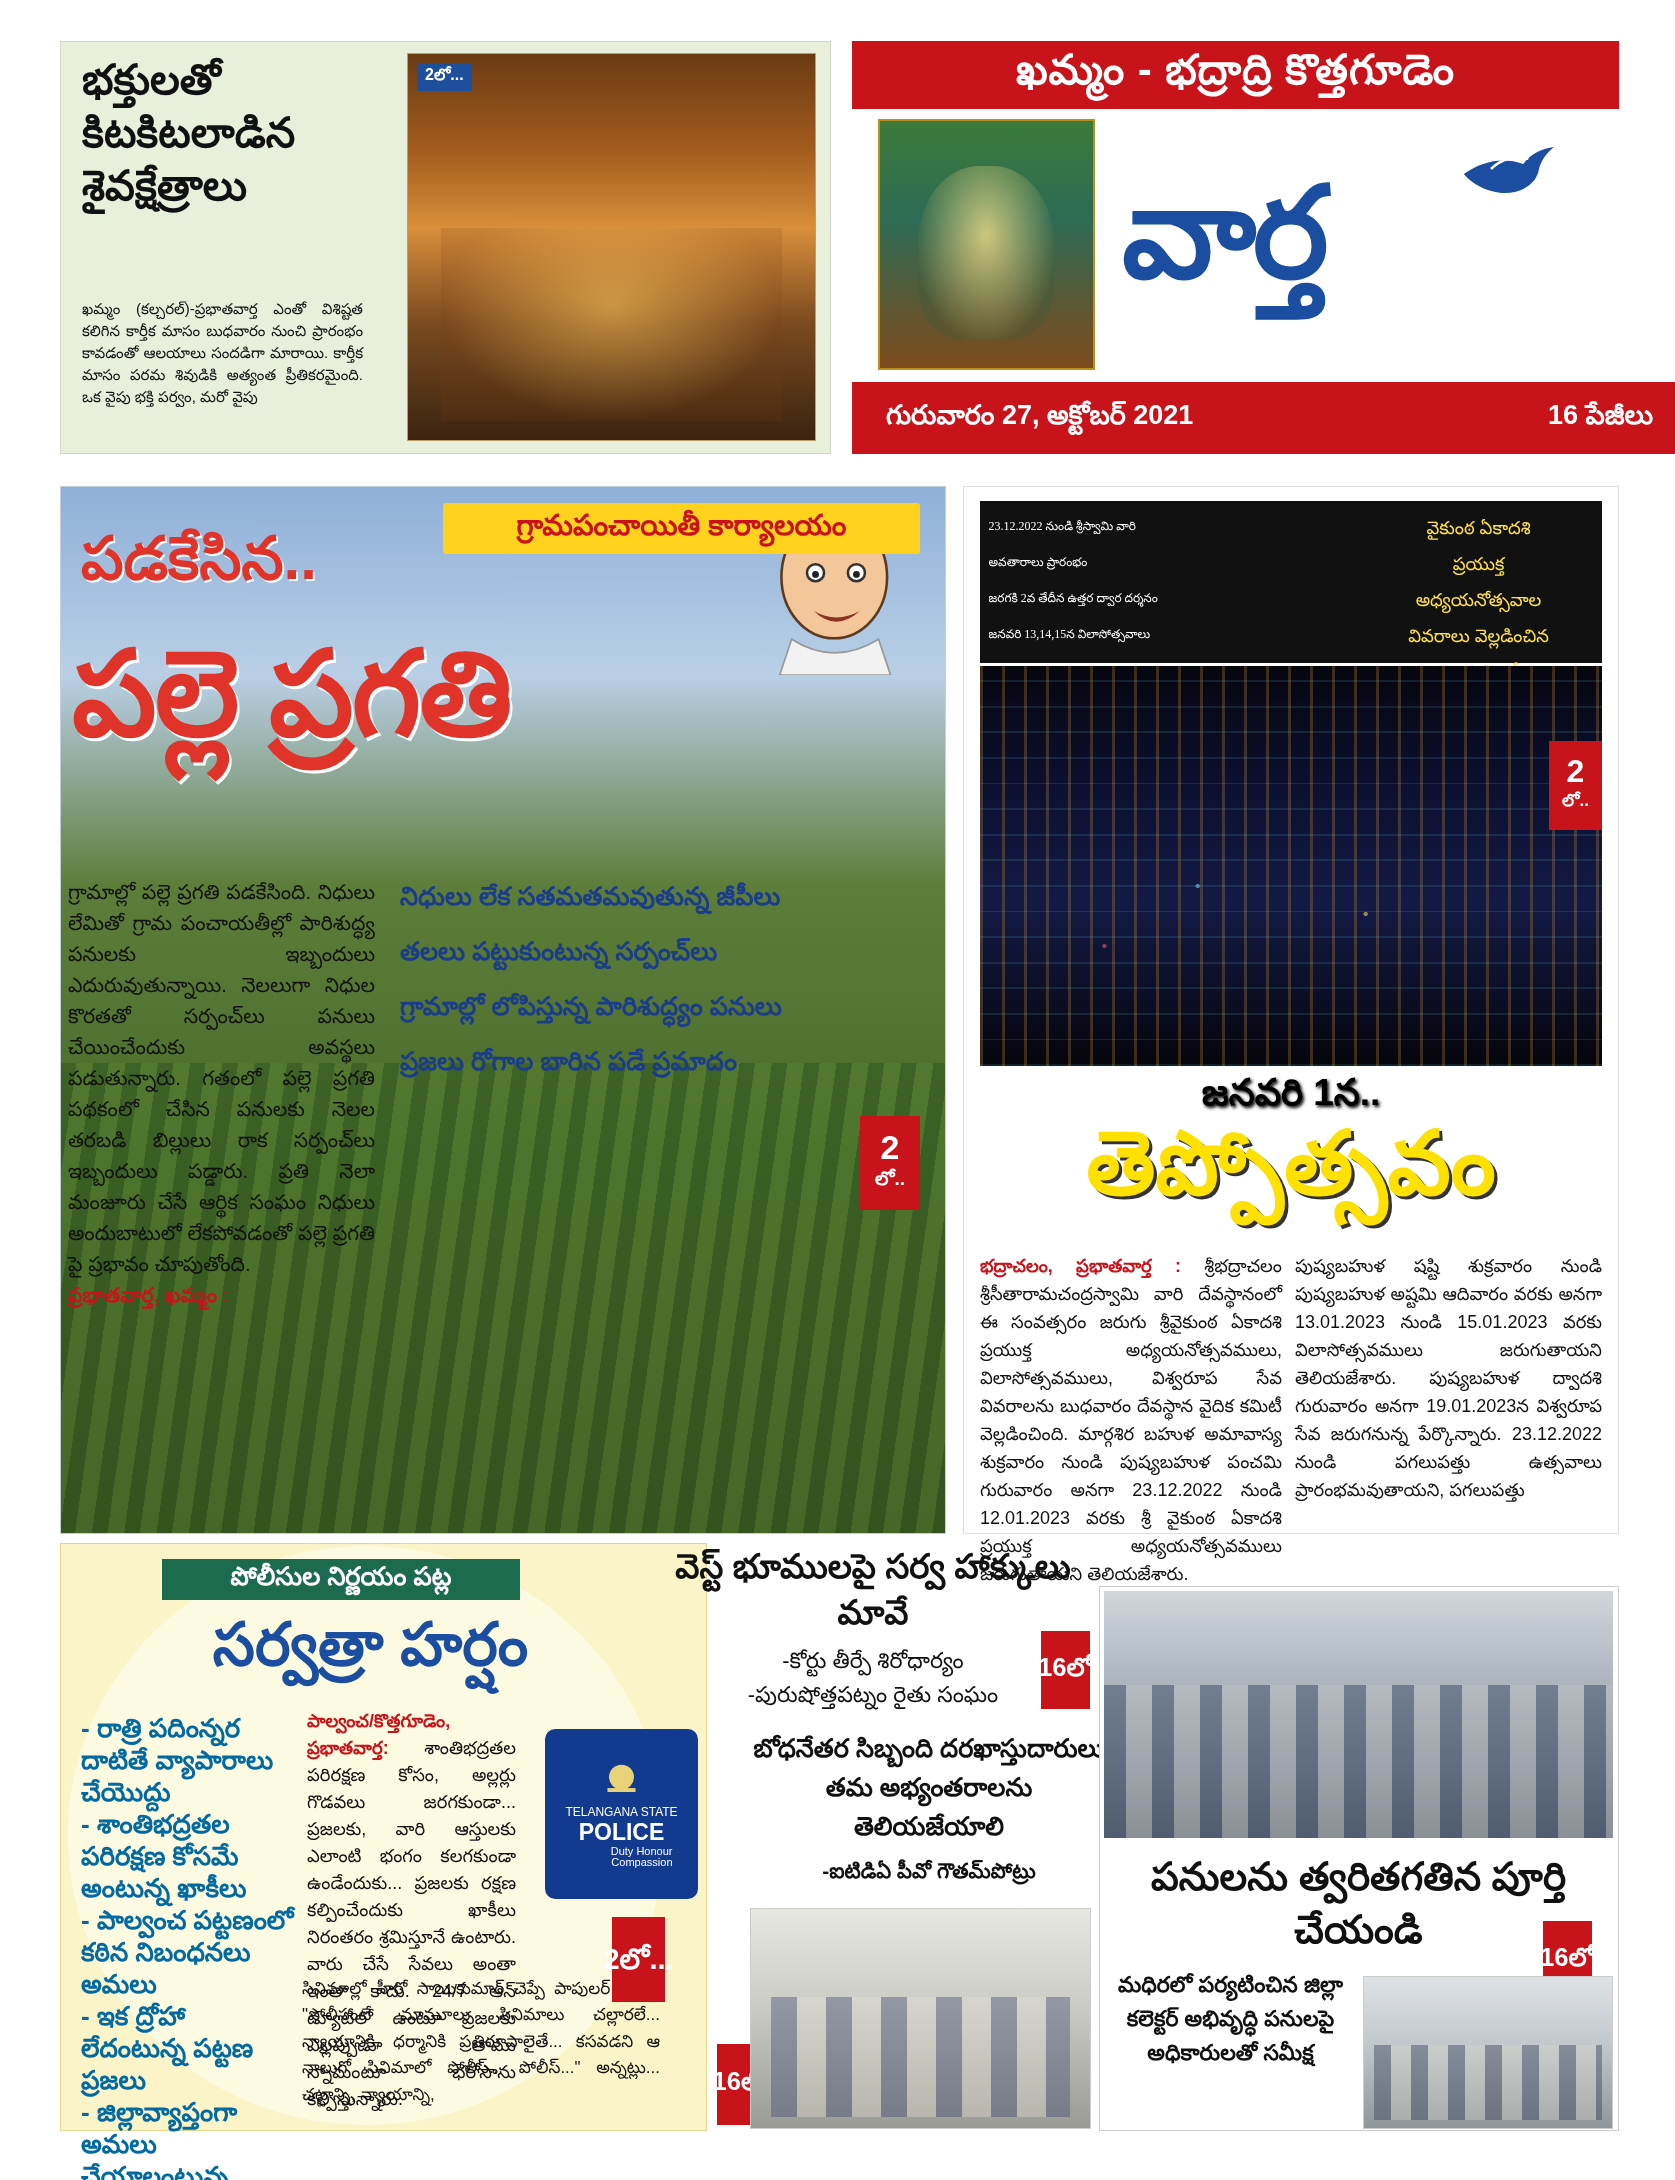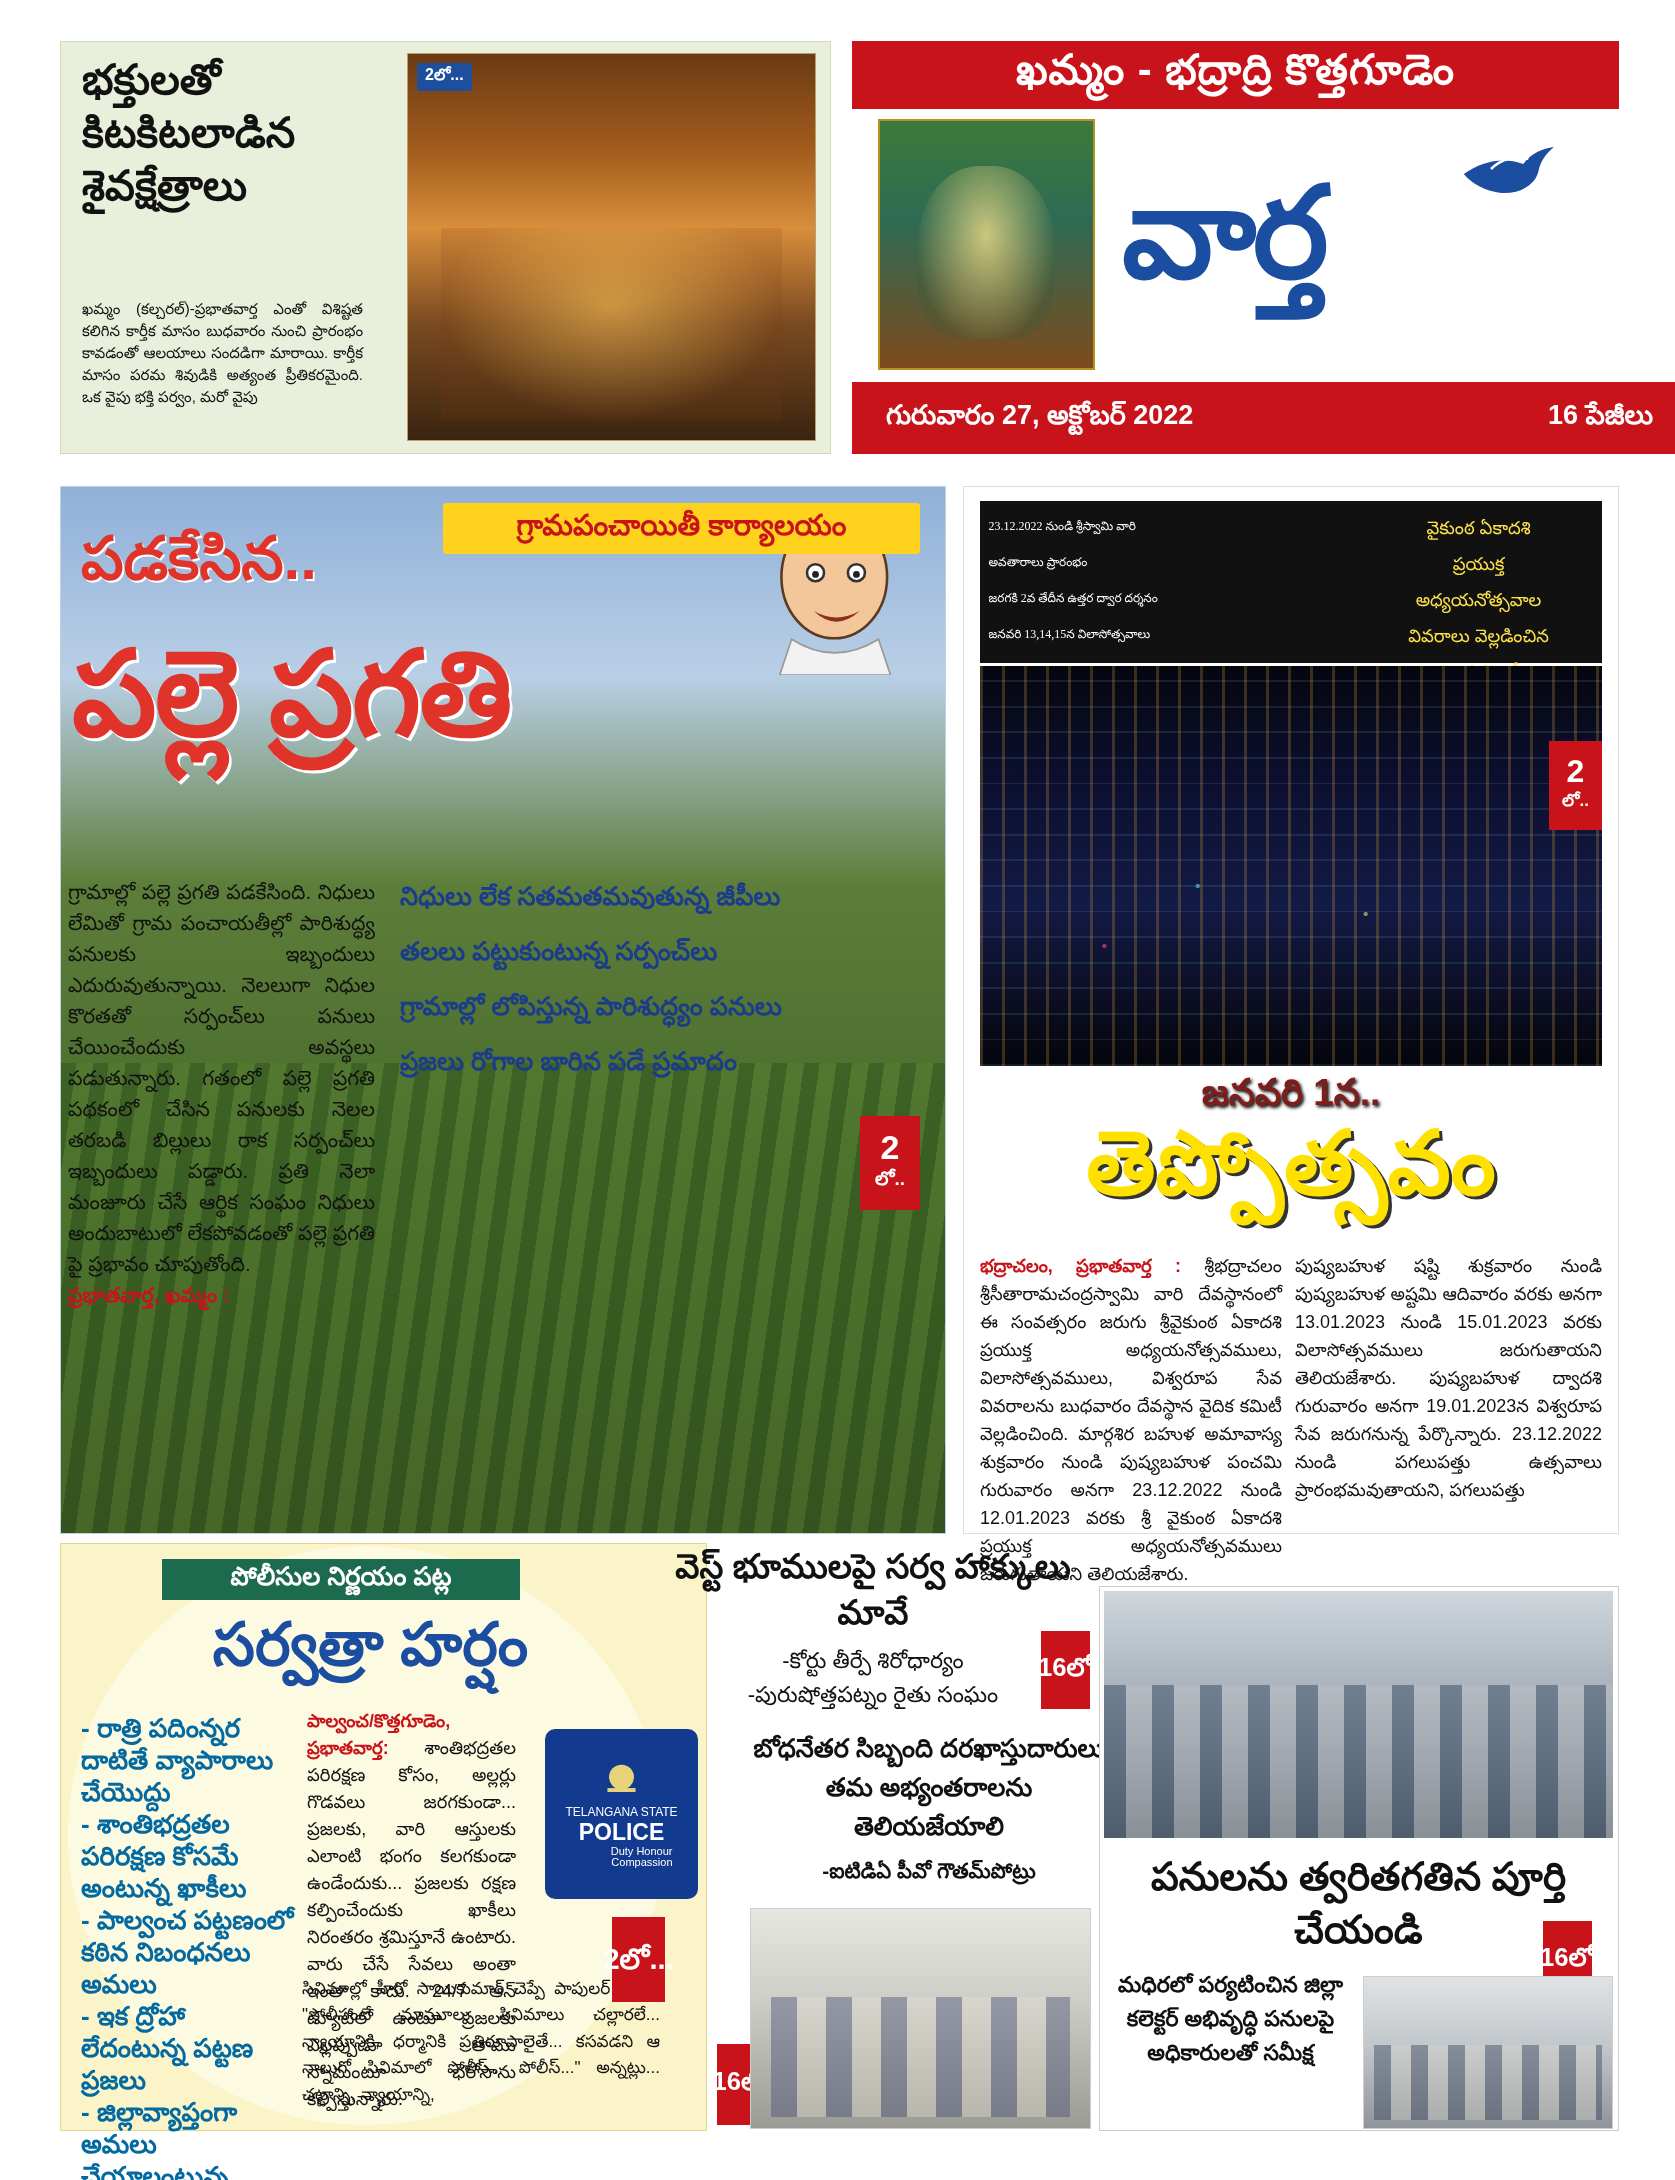--- a/index.html
+++ b/index.html
@@ -39,21 +39,21 @@
   #lm-bullets{left:400px;top:869px;width:545px;font-size:25.6px;line-height:55px;color:#1b3c8a;font-weight:bold;}
   #lm-badge{left:860px;top:1116px;width:60px;height:94px;background:#c9131b;color:#fff;font-size:34px;font-weight:bold;display:flex;flex-direction:column;align-items:center;justify-content:center;line-height:31px;}
 
   
   #right-main{left:963px;top:486px;width:656px;height:1048px;background:#fff;border:0.9px solid #ddd;overflow:hidden;}
   #rm-banner{left:980px;top:501px;width:622px;height:162px;background:#111;color:#fff;}
   #rm-banner-left{position:absolute;left:8.5px;top:7px;width:366px;font-size:12px;line-height:36px;font-family:Liberation Serif, serif;}
   #rm-banner-right{position:absolute;right:8.5px;top:8.5px;width:230px;font-size:18px;line-height:36px;color:#ffe24a;text-align:center;}
   #rm-photo{left:980px;top:666px;width:622px;height:400px;overflow:hidden;}
   #rm-badge{left:1549px;top:741px;width:53px;height:89px;background:#c9131b;color:#fff;font-size:32px;font-weight:bold;display:flex;flex-direction:column;align-items:center;justify-content:center;line-height:29px;}
-  #rm-kicker{left:980px;top:1072px;width:622px;font-size:37px;font-weight:bold;color:#7f1d1d;text-align:center;text-shadow:1.7px 1.7px 3.4px #000;}
+  #rm-kicker{left:980px;top:1072px;width:622px;font-size:37px;font-weight:bold;color:#000000;text-align:center;text-shadow:1.7px 1.7px 3.4px #000;}
   #rm-title{left:980px;top:1116px;width:622px;font-size:89px;line-height:94px;font-weight:bold;color:#ffe100;text-align:center;text-shadow:3.4px 3.4px 0 #333;}
   #rm-body-l{left:980px;top:1252px;width:302px;font-size:18px;line-height:28px;text-align:justify;}
   #rm-body-r{left:1295px;top:1252px;width:307px;font-size:18px;line-height:28px;text-align:justify;}
   .dateline{color:#c9131b;font-weight:bold;}
 
   
   #bl-box{left:60px;top:1543px;width:647px;height:588px;background:#fbf4c9;border:0.9px solid #e2d78c;overflow:hidden;}
   #bl-circle{position:absolute;left:68px;top:1546px;width:596px;height:579px;border-radius:50%;background:#fdfae2;}
   #bl-head-band{left:162px;top:1559px;width:358px;height:41px;background:#1d6b4f;color:#ffffff;font-size:25.6px;font-weight:bold;display:flex;align-items:center;justify-content:center;}
   #bl-title{left:85px;top:1610px;width:571px;font-size:60px;font-weight:bold;color:#1b4ea0;text-align:center;}
@@ -124,21 +124,21 @@
         </div>
       <div id="mast-logo">
         <svg id="mast-bird" viewBox="0 0 120 80">
           <path d="M8 46 C30 30 55 26 78 34 C86 22 100 16 114 14 C104 22 98 32 96 42 C92 60 72 70 50 68 C34 66 18 58 8 46 Z" fill="#1b4ea0"></path>
           <path d="M40 40 C52 28 70 24 84 28" stroke="#fff" stroke-width="3" fill="none"></path>
         </svg>
         <div id="mast-word" class="tel">వార్త</div>
       </div>
     </div>
     <div id="mast-bottom" class="tel">
-      <span>గురువారం 27, అక్టోబర్ 2022</span>
+      <span>గురువారం 27, అక్టోబర్ 2021</span>
       <span>16 పేజీలు</span>
     </div>
   </div>
 
   <div class="abs" id="left-main">
     <div id="lm-img" class="p-village"></div>
     <svg class="cartoon" viewBox="0 0 230 210">
       <ellipse cx="120" cy="95" rx="62" ry="72" fill="#f3c79a" stroke="#5a3a20" stroke-width="3"></ellipse>
       <path d="M60 60 Q120 10 180 60 Q170 36 120 30 Q72 34 60 60Z" fill="#2a2a2a"></path>
       <circle cx="98" cy="90" r="10" fill="#fff" stroke="#333" stroke-width="3"></circle>

